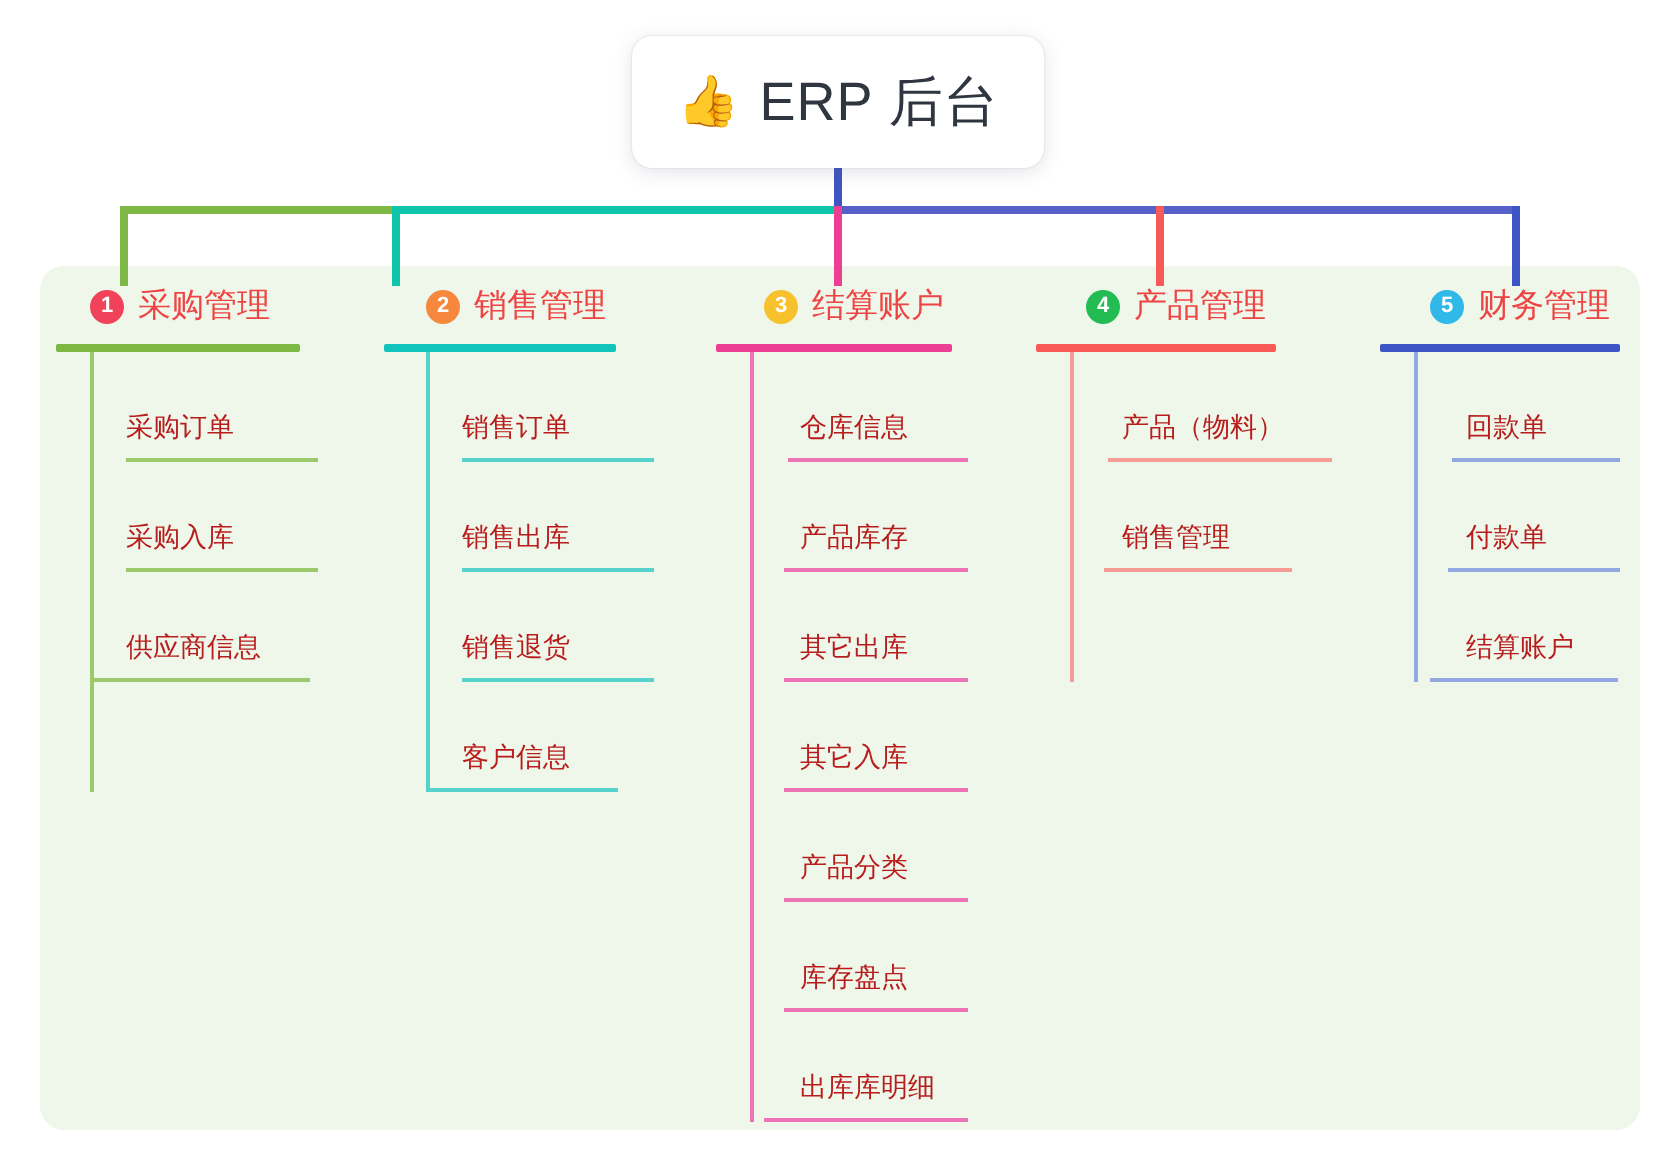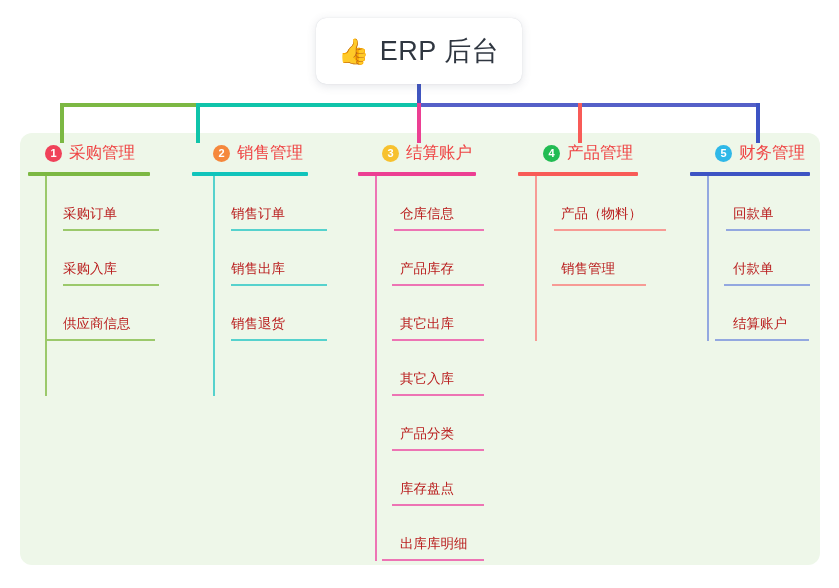--- a/index.html
+++ b/index.html
@@ -196,20 +196,24 @@
         <span class="item-rule" style="background:#56d2cd; width:96px; left:18px;"></span>
       </div>
       <div class="item">
         <span class="item-label">销售出库</span>
         <span class="item-rule" style="background:#56d2cd; width:96px; left:18px;"></span>
       </div>
       <div class="item">
         <span class="item-label">销售退货</span>
         <span class="item-rule" style="background:#56d2cd; width:96px; left:18px;"></span>
       </div>
+      <div class="item">
+        <span class="item-label">客户信息</span>
+        <span class="item-rule" style="background:#56d2cd; width:96px; left:0px;"></span>
+      </div>
     </div>
   </div>
 
   <div class="column" style="left:365px; width:170px;">
     <div class="col-head">
       <span class="badge" style="background:#f7c12e;">3</span>
       <span class="col-title">结算账户</span>
     </div>
     <div class="col-underline" style="background:#ec3f93; width:118px; margin-left:-7px;"></div>
     <div class="items">

